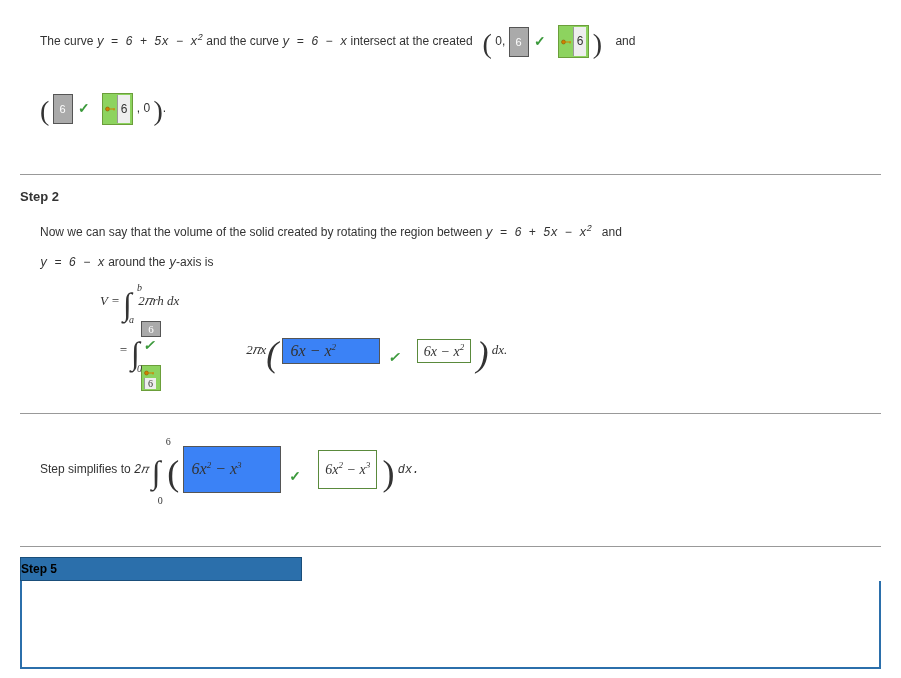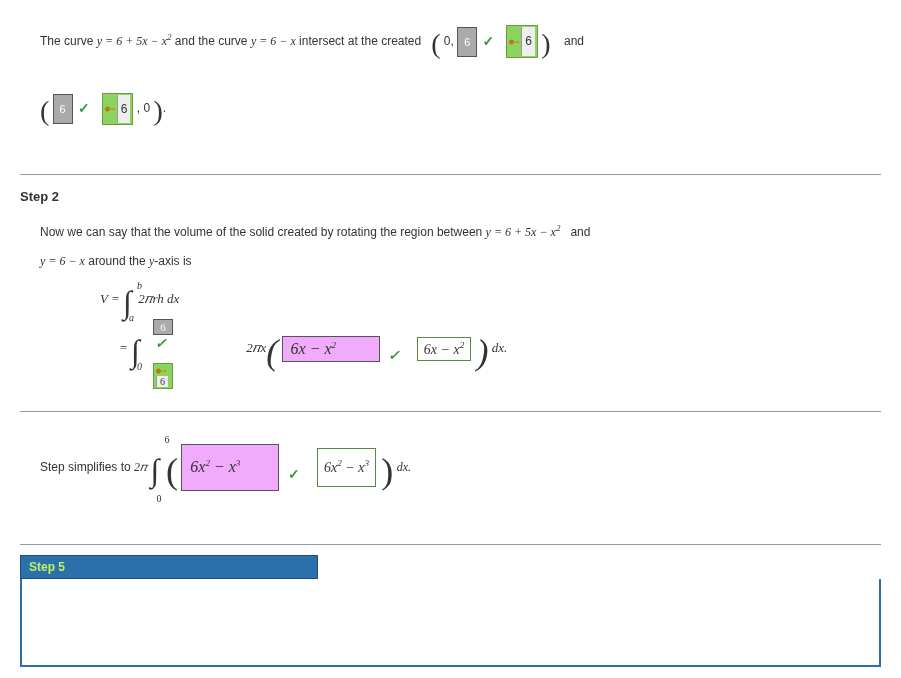--- a/index.html
+++ b/index.html
@@ -72,21 +72,21 @@
     font-size: 28px;
     vertical-align: -8px;
     font-family: "Times New Roman", serif;
   }
   .big-paren2 {
     font-size: 36px;
     vertical-align: -12px;
     font-family: "Times New Roman", serif;
   }
   .math-i {
-    font-family: Liberation Serif, serif;
+    font-family: Liberation Mono, monospace;
     font-style: italic;
   }
   .formula-block {
     padding-left: 80px;
     margin: 8px 0;
     font-family: "Times New Roman", serif;
     font-style: italic;
     font-size: 13px;
   }
   .integral {
@@ -116,34 +116,34 @@
     border: 1px solid #5a8a3c;
     padding: 2px 6px;
     font-family: "Times New Roman", serif;
     font-style: italic;
     font-size: 14px;
     vertical-align: middle;
     margin: 8px 2px;
   }
   .input-long {
     display: inline-block;
-    background: #f0abfc;
+    background: #3b82f6;
     border: 1px solid #555;
     padding: 3px 8px;
     font-family: "Times New Roman", serif;
     font-style: italic;
     font-size: 16px;
     vertical-align: middle;
     min-width: 80px;
     text-align: left;
   }
   .step5-header {
     background: #2b6fab;
-    color: #bef264;
-    padding: 4px 8px;
+    color: #000000;
+    padding: 4px 0;
     font-weight: bold;
     font-size: 12px;
     width: 280px;
     border: 1px solid #1a4e7a;
   }
   .step5-box {
     border-left: 2px solid #2b6fab;
     border-right: 2px solid #2b6fab;
     border-bottom: 2px solid #2b6fab;
     padding: 30px 20px 20px 20px;
@@ -213,21 +213,21 @@
 
   <div class="formula-block">
     <span>V  = </span>
     <span class="integral">∫<span class="top">b</span><span class="bot">a</span></span>
     &nbsp;<span>2𝜋rh dx</span>
   </div>
 
   <div class="formula-block" style="padding-left:99px;">
     <span> = </span>
     <span class="integral">∫
-      <span class="top" style="top:-14px;left:10px;margin-left:12px;">
+      <span class="top" style="top:-14px;left:10px;">
         <span class="input-box" style="font-style:normal;">6</span>
         <span class="check-mark">✓</span>
         &nbsp;
         <span class="key-box" style="font-style:normal;">
           <svg class="key-icon" viewBox="0 0 24 12">
               <circle cx="5" cy="6" r="4" fill="#d08000" stroke="#805000"></circle>
               <rect x="8" y="5" width="12" height="2" fill="#d08000"></rect>
               <rect x="17" y="5" width="2" height="4" fill="#d08000"></rect>
             </svg><span class="val">6</span>
         </span>

